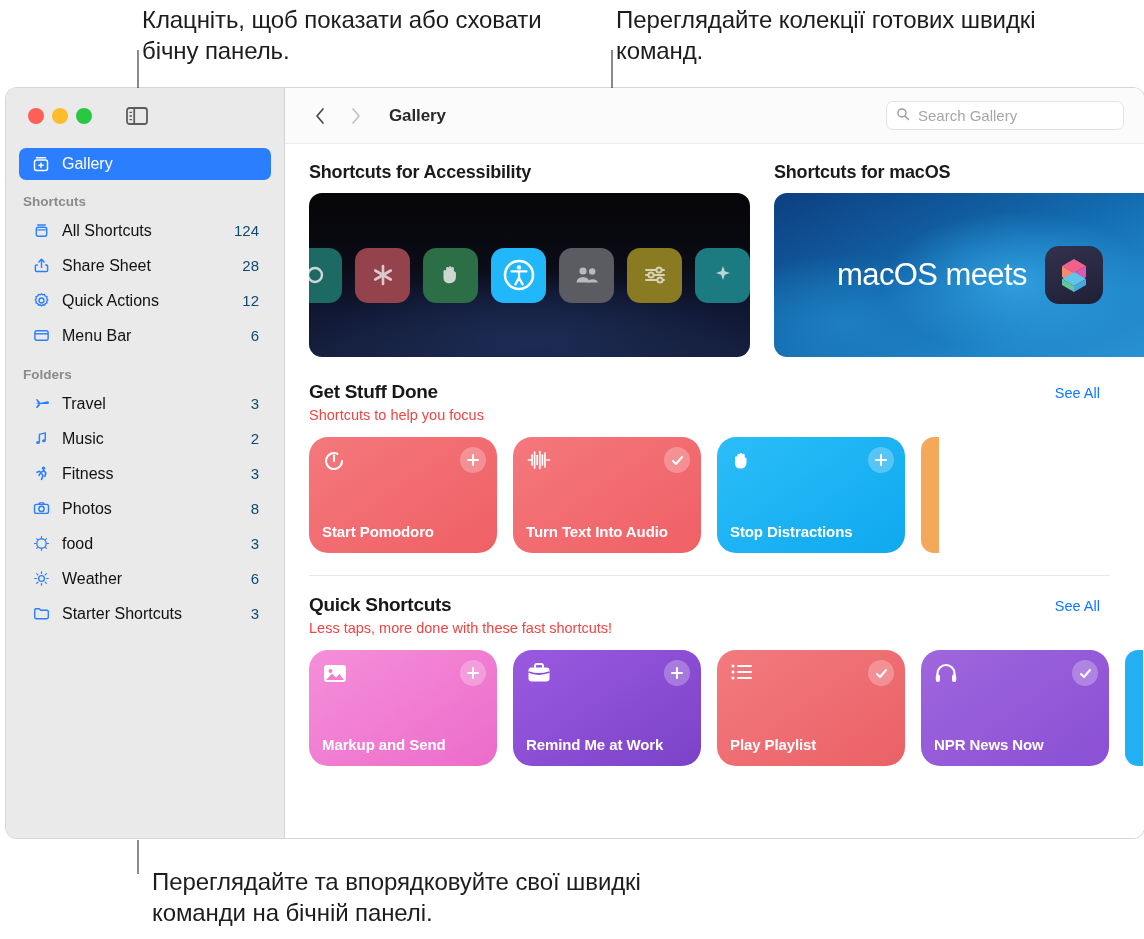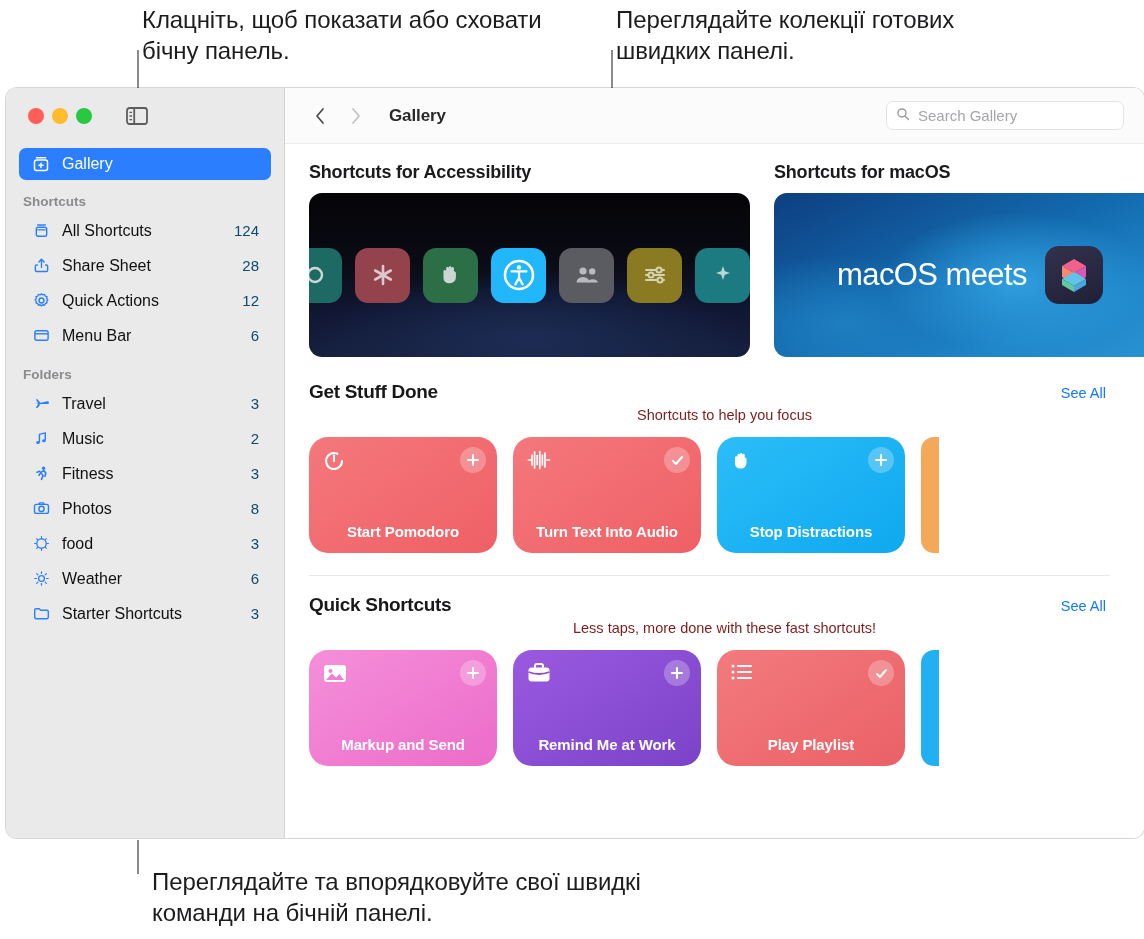--- a/index.html
+++ b/index.html
@@ -215,43 +215,42 @@
   }
   .shortcuts-appicon {
     width: 58px; height: 58px;
     border-radius: 14px;
     background: linear-gradient(160deg, #32324e 0%, #272741 60%, #1f1f36 100%);
     display: flex; align-items: center; justify-content: center;
   }
 
   
   .section {
-    padding: 0 4px 0 24px;
+    padding: 0 10px 0 24px;
     margin-top: 24px;
-    text-align: center;
   }
   .sec-head {
     display: flex;
     align-items: baseline;
     padding-right: 34px;
   }
   .sec-title {
     font-size: 19px;
     font-weight: 700;
     color: #18181a;
     letter-spacing: -0.3px;
   }
   .see-all {
     font-size: 14.5px;
     color: #1277ff;
     cursor: pointer;
   }
   .sec-sub {
     font-size: 14.5px;
-    color: #7f1d1d;
+    color: #ef4444;
     margin-top: 4px;
   }
   .card-row {
     display: flex;
     gap: 16px;
     margin-top: 14px;
   }
   .card {
     width: 188px;
     height: 116px;
@@ -285,21 +284,21 @@
   .divider {
     height: 1px;
     background: #e8e8e8;
     margin: 22px 34px 0 24px;
   }
 </style>
 </head>
 <body>
 
 <div class="annot annot-top-left">Клацніть, щоб показати або сховати бічну панель.</div>
-<div class="annot annot-top-right">Переглядайте колекції готових швидких панелі.</div>
+<div class="annot annot-top-right">Переглядайте колекції готових швидкі команд.</div>
 <div class="annot annot-bottom">Переглядайте та впорядковуйте свої швидкі команди на бічній панелі.</div>
 
 <div class="leader leader-left"></div>
 <div class="leader leader-middle"></div>
 <div class="leader leader-bottom"></div>
 
 <div class="window">
 
   <div class="sidebar">
 
@@ -712,20 +711,35 @@
               </svg>
             </span>
             <span class="card-badge">
               <svg width="15" height="15" viewBox="0 0 15 15">
                   <path d="M3 8 L6 11 L12 4" fill="none" stroke="#ffffff" stroke-width="2" stroke-linecap="round" stroke-linejoin="round"></path>
                 </svg>
             </span>
             <span class="card-label">Play Playlist</span>
           </div>
 
+          <div class="card" style="background:linear-gradient(145deg,#9f66dd,#8a4fd4)">
+            <span class="card-icon">
+              <svg width="24" height="22" viewBox="0 0 24 22">
+                <path d="M3.5 15 V11.5 a8.5 8.5 0 0 1 17 0 V15" fill="none" stroke="#ffffff" stroke-width="2.2" stroke-linecap="round"></path>
+                <rect x="1.8" y="12.5" width="4.2" height="7.5" rx="2.1" fill="#ffffff"></rect>
+                <rect x="18" y="12.5" width="4.2" height="7.5" rx="2.1" fill="#ffffff"></rect>
+              </svg>
+            </span>
+            <span class="card-badge">
+              <svg width="15" height="15" viewBox="0 0 15 15">
+                  <path d="M3 8 L6 11 L12 4" fill="none" stroke="#ffffff" stroke-width="2" stroke-linecap="round" stroke-linejoin="round"></path>
+                </svg>
+            </span>
+            <span class="card-label">NPR News Now</span>
+          </div>
 
           <div class="card-sliver" style="background:#22b0f2"></div>
         </div>
       </div>
 
     </div>
   </div>
 </div>
 
 </body></html>

